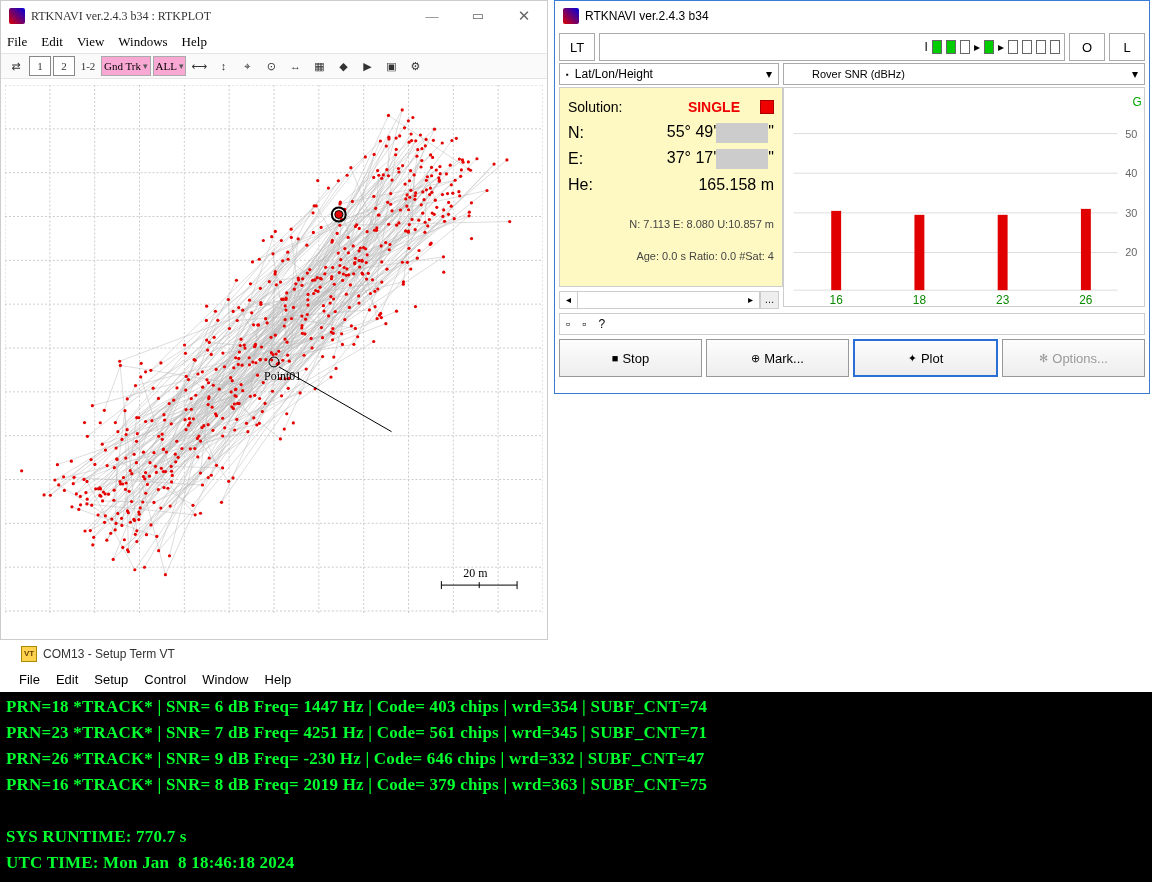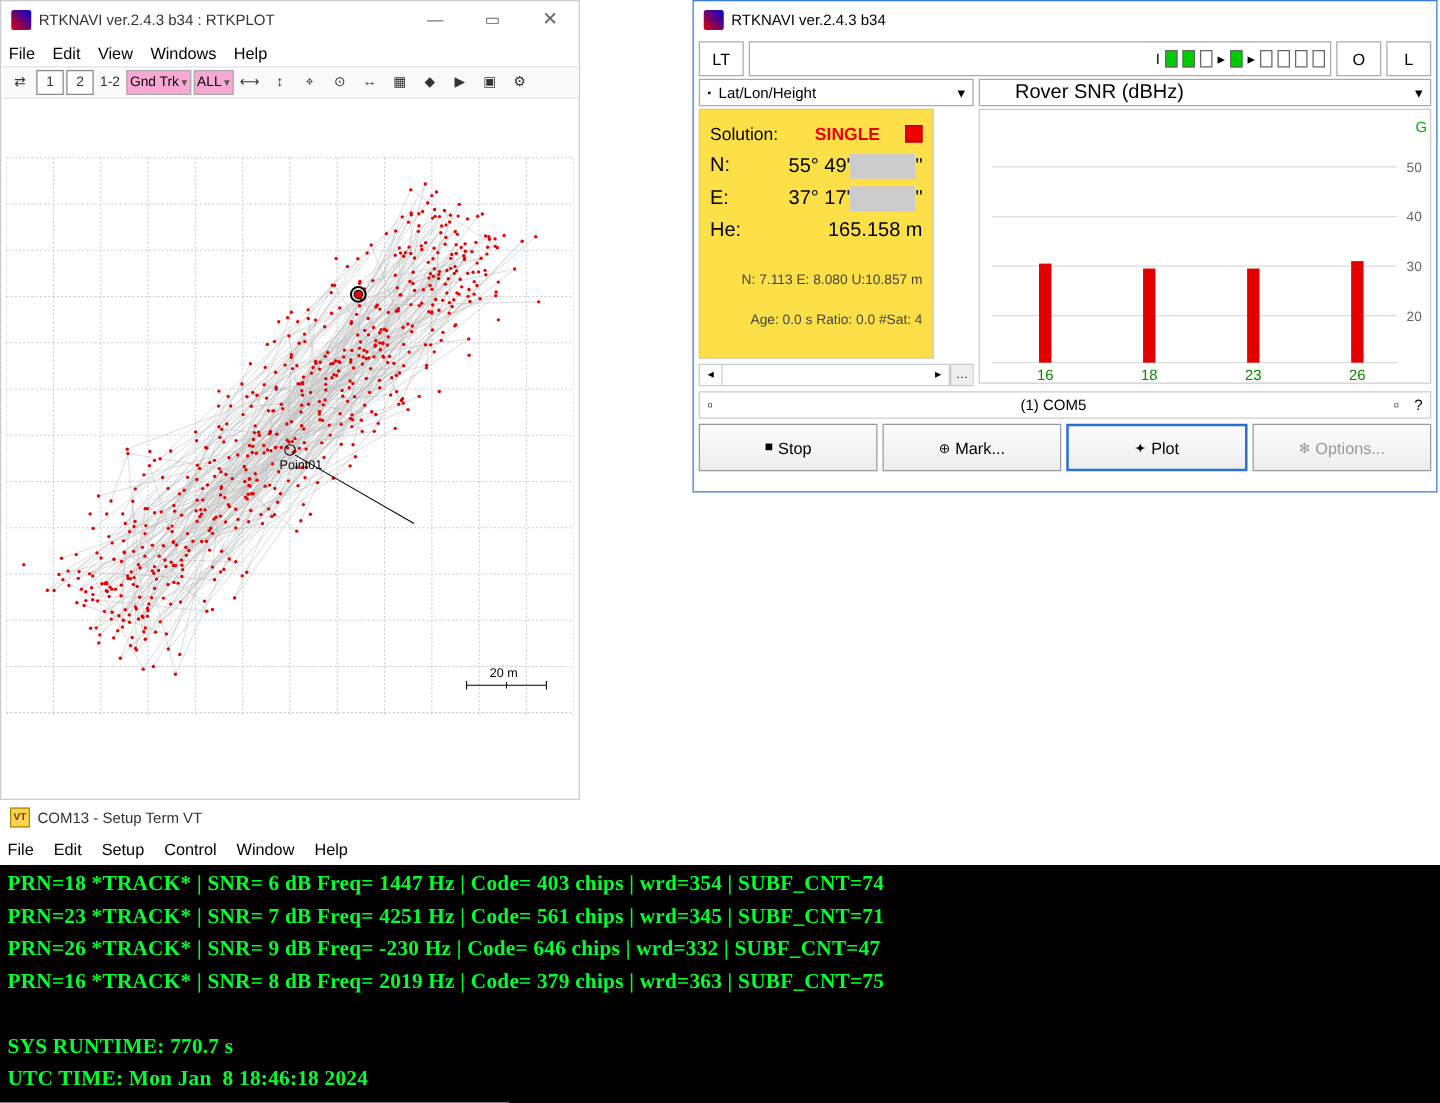--- a/index.html
+++ b/index.html
@@ -1,19 +1,19 @@
 <!DOCTYPE html>
 <html><head>
 <meta charset="utf-8">
 <style>
   * { box-sizing: border-box; }
   body { margin:0; padding:0; font-family: "Segoe UI", Tahoma, sans-serif; font-size:12px; background:#fff; width:1152px; height:882px; position:relative; overflow:hidden; }
 
   
-  .win-plot { position:absolute; left:0; top:0; width:464px; height:640px; border:1px solid #ccc; background:#fff; }
+  .win-plot { position:absolute; left:0; top:0; width:548px; height:640px; border:1px solid #ccc; background:#fff;font-family:Liberation Serif, serif; }
   .titlebar { height:30px; line-height:30px; padding:0 8px; font-size:12px; color:#333; display:flex; align-items:center; }
   .titlebar .icon { width:16px; height:16px; margin-right:6px; background:linear-gradient(45deg,#d00,#00d); border-radius:2px; }
   .winbtns { position:absolute; right:0; top:0; display:flex; }
   .winbtn { width:46px; height:30px; text-align:center; line-height:30px; font-size:13px; color:#666; }
   .winbtn.close { font-size:15px; }
   .menubar { height:22px; padding:0 6px; font-size:13px; display:flex; gap:14px; align-items:center; }
   .menubar span { color:#000; }
   .toolbar { height:26px; border-top:1px solid #e5e5e5; border-bottom:1px solid #e5e5e5; display:flex; align-items:center; padding:0 4px; gap:2px; background:#fafafa; }
   .tbtn { width:22px; height:20px; border:1px solid transparent; font-size:11px; text-align:center; line-height:18px; color:#333; }
   .tbtn.boxed { border:1px solid #888; background:#fff; }
@@ -33,21 +33,21 @@
   .streambox { flex:1; border:1px solid #aaa; display:flex; align-items:center; padding:0 4px; gap:4px; font-size:12px; }
   .led { width:10px; height:14px; border:1px solid #666; }
   .led.on { background:#0c0; }
   .led.off { background:#fff; }
 
   .navi-row2 { display:flex; margin:2px 4px; gap:4px; }
   .selbox { height:22px; border:1px solid #aaa; display:flex; align-items:center; padding:0 6px; font-size:12px; gap:6px; }
   .selbox.left { width:220px; }
   .selbox.right { flex:1; }
 
-  .solbox { position:absolute; left:4px; top:86px; width:188px; height:200px; border:1px solid #ccc; padding:6px 8px; font-size:14px; background:#fde047; }
+  .solbox { position:absolute; left:4px; top:86px; width:224px; height:200px; border:1px solid #ccc; padding:6px 8px; font-size:14px; background:#fef9c3; }
   .solbox .row { display:flex; justify-content:space-between; height:26px; align-items:center; }
   .solbox .single { color:#e00; font-weight:bold; display:flex; align-items:center; gap:20px; }
   .solbox .single .sq { width:14px; height:14px; background:#e00; border:1px solid #a00; }
   .solbox .small { font-size:11px; text-align:right; color:#444; margin-top:20px; }
   .solbox .obscured { display:inline-block; width:52px; height:20px; background:#ccc; vertical-align:middle; }
 
   .snrbox { position:absolute; left:228px; top:86px; right:4px; height:220px; border:1px solid #ccc; background:#fff; }
   .snrbox svg { width:100%; height:100%; }
 
   .navi-scroll { position:absolute; left:4px; top:290px; width:220px; height:18px; border:1px solid #ccc; display:flex; }
@@ -59,21 +59,21 @@
   .navi-status2 .cell { padding:0 6px; }
   .navi-status2 .center { flex:1; text-align:center; }
 
   .navi-btns { position:absolute; left:4px; right:4px; top:338px; height:38px; display:flex; gap:4px; }
   .bigbtn { flex:1; border:1px solid #999; background:linear-gradient(#fdfdfd,#ededed); display:flex; align-items:center; justify-content:center; font-size:13px; gap:4px; }
   .bigbtn.active { border:2px solid #2a6fd6; }
   .bigbtn.disabled { color:#999; }
   .bigbtn .sym { font-size:11px; }
 
   
-  .win-term { position:absolute; left:0; top:640px; width:1152px; height:242px; background:#fff; }
+  .win-term { position:absolute; left:0; top:640px; width:1152px; height:242px; background:#fff;padding-left:13px; }
   .win-term .titlebar { height:28px; }
   .win-term .vticon { width:16px; height:16px; background:#ffd24d; border:1px solid #aa8800; font-size:8px; line-height:14px; text-align:center; color:#664400; font-weight:bold; margin-right:6px; }
   .win-term .menubar { height:22px; gap:16px; font-size:13px; }
   .term { position:absolute; left:0; top:52px; right:0; bottom:0; background:#000; color:#00ff2f; font-family:Liberation Serif, serif; font-size:17px; line-height:26px; padding:2px 6px; white-space:pre; font-weight:bold; letter-spacing:0.2px; }
 </style>
 </head>
 <body>
 
 <div class="win-plot">
   <div class="titlebar">
@@ -852,21 +852,21 @@
   </div>
 
   <div class="navi-row2">
     <div class="selbox left">
       <span style="font-size:8px;">▪</span>
       <span>Lat/Lon/Height</span>
       <span style="flex:1"></span>
       <span>▾</span>
     </div>
     <div class="selbox right">
-      <span style="font-size:16px;padding-left:22px;">Rover  SNR (dBHz)</span>
+      <span style="font-size:11px;padding-left:22px;">Rover  SNR (dBHz)</span>
       <span style="flex:1"></span>
       <span>▾</span>
     </div>
   </div>
 
   <div class="solbox">
     <div class="row">
         <span>Solution:</span>
       <span class="single">
           <span>SINGLE</span>
@@ -923,21 +923,20 @@
 
   <div class="navi-scroll">
     <div class="ar">◂</div>
     <div class="track"></div>
     <div class="ar">▸</div>
     <div class="ar">…</div>
   </div>
 
   <div class="navi-status2">
     <div class="cell">▫</div>
-    <div class="cell center">(1) COM5</div>
     <div class="cell">▫</div>
     <div class="cell">?</div>
   </div>
 
   <div class="navi-btns">
     <div class="bigbtn">
         <span class="sym">■</span>
         <span>Stop</span>
       </div>
     <div class="bigbtn">

